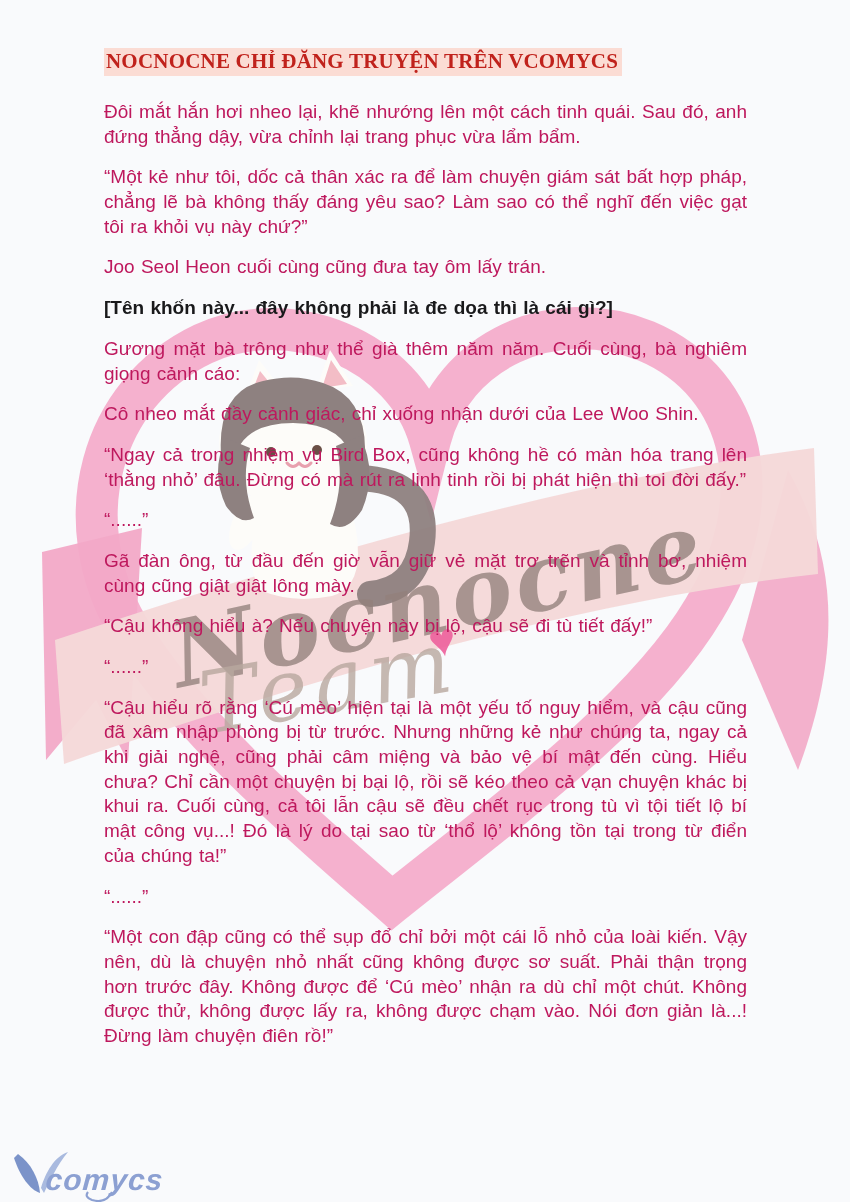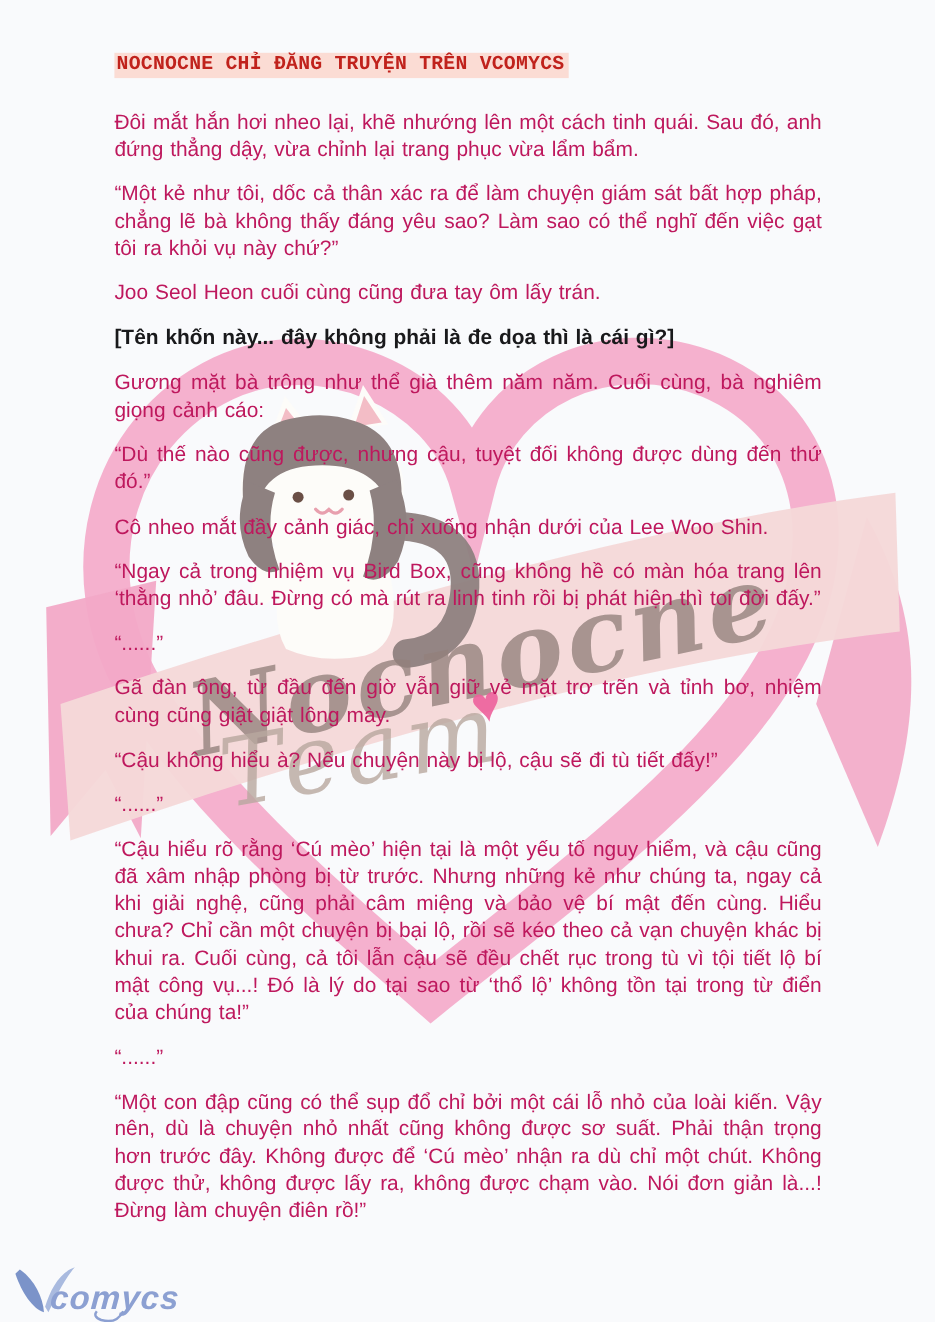--- a/index.html
+++ b/index.html
@@ -13,22 +13,22 @@
     font-family:"DejaVu Serif",serif;font-weight:bold;font-style:italic;
     font-size:92px;fill:#93817c;opacity:.78;letter-spacing:4px;
   }
   .wm-sub{
     font-family:"DejaVu Serif",serif;font-style:italic;
     font-size:86px;fill:#b9a89f;opacity:.8;letter-spacing:6px;
   }
   .wm-heart{font-size:46px;fill:#ee619c;opacity:.9;}
   .header-line{
     position:absolute;left:104px;top:48px;z-index:2;
-    font-family:Liberation Mono, monospace;font-weight:bold;
-    font-size:18px;color:#c0221c;background:#fbdcd4;
+    font-family:Liberation Serif, serif;font-weight:bold;
+    font-size:21px;color:#c0221c;background:#fbdcd4;
     padding:1px 4px 2px 2px;letter-spacing:.2px;white-space:nowrap;
   }
   .content{
     position:absolute;left:104px;top:100px;width:643px;z-index:2;
   }
   .content p.para{
     margin:0 0 16px 0;font-size:19px;line-height:1.3;color:#be185d;
     text-align:justify;word-spacing:1px;
   }
   .content p.para.emph{font-weight:bold;color:#19191b;}
@@ -82,21 +82,20 @@
   </svg>
 
   <div class="header-line">NOCNOCNE CHỈ ĐĂNG TRUYỆN TRÊN VCOMYCS</div>
 
   <div class="content">
       <p class="para">Đôi mắt hắn hơi nheo lại, khẽ nhướng lên một cách tinh quái. Sau đó, anh đứng thẳng dậy, vừa chỉnh lại trang phục vừa lẩm bẩm.</p>
       <p class="para">“Một kẻ như tôi, dốc cả thân xác ra để làm chuyện giám sát bất hợp pháp, chẳng lẽ bà không thấy đáng yêu sao? Làm sao có thể nghĩ đến việc gạt tôi ra khỏi vụ này chứ?”</p>
       <p class="para">Joo Seol Heon cuối cùng cũng đưa tay ôm lấy trán.</p>
       <p class="para emph">[Tên khốn này... đây không phải là đe dọa thì là cái gì?]</p>
       <p class="para">Gương mặt bà trông như thể già thêm năm năm. Cuối cùng, bà nghiêm giọng cảnh cáo:</p>
-      <p class="para">“Dù thế nào cũng được, nhưng cậu, tuyệt đối không được dùng đến thứ đó.”</p>
       <p class="para">Cô nheo mắt đầy cảnh giác, chỉ xuống nhận dưới của Lee Woo Shin.</p>
       <p class="para">“Ngay cả trong nhiệm vụ Bird Box, cũng không hề có màn hóa trang lên ‘thằng nhỏ’ đâu. Đừng có mà rút ra linh tinh rồi bị phát hiện thì toi đời đấy.”</p>
       <p class="para">“......”</p>
       <p class="para">Gã đàn ông, từ đầu đến giờ vẫn giữ vẻ mặt trơ trẽn và tỉnh bơ, nhiệm cùng cũng giật giật lông mày.</p>
       <p class="para">“Cậu không hiểu à? Nếu chuyện này bị lộ, cậu sẽ đi tù tiết đấy!”</p>
       <p class="para">“......”</p>
       <p class="para">“Cậu hiểu rõ rằng ‘Cú mèo’ hiện tại là một yếu tố nguy hiểm, và cậu cũng đã xâm nhập phòng bị từ trước. Nhưng những kẻ như chúng ta, ngay cả khi giải nghệ, cũng phải câm miệng và bảo vệ bí mật đến cùng. Hiểu chưa? Chỉ cần một chuyện bị bại lộ, rồi sẽ kéo theo cả vạn chuyện khác bị khui ra. Cuối cùng, cả tôi lẫn cậu sẽ đều chết rục trong tù vì tội tiết lộ bí mật công vụ...! Đó là lý do tại sao từ ‘thổ lộ’ không tồn tại trong từ điển của chúng ta!”</p>
       <p class="para">“......”</p>
       <p class="para">“Một con đập cũng có thể sụp đổ chỉ bởi một cái lỗ nhỏ của loài kiến. Vậy nên, dù là chuyện nhỏ nhất cũng không được sơ suất. Phải thận trọng hơn trước đây. Không được để ‘Cú mèo’ nhận ra dù chỉ một chút. Không được thử, không được lấy ra, không được chạm vào. Nói đơn giản là...! Đừng làm chuyện điên rồ!”</p>
     </div>

